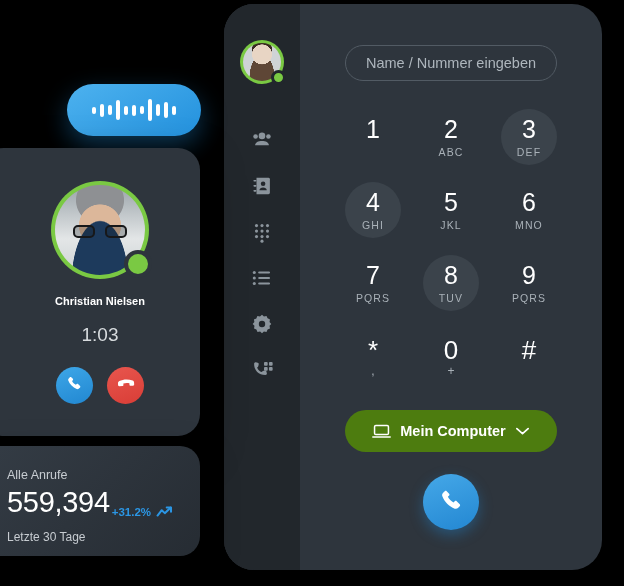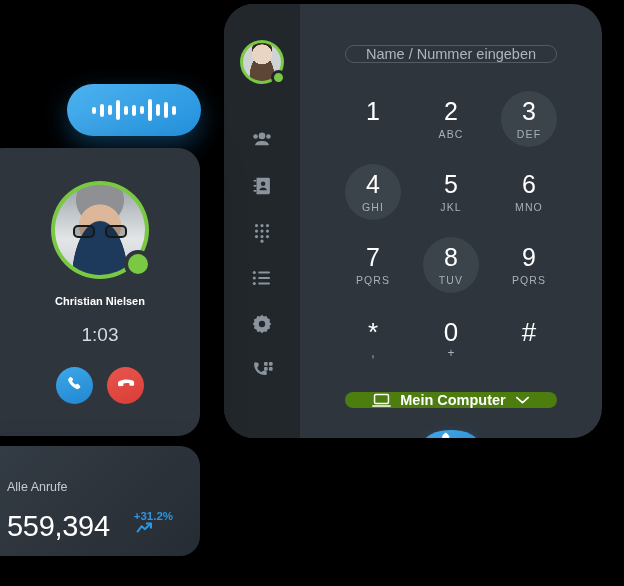--- a/index.html
+++ b/index.html
@@ -7,21 +7,21 @@
     width: 624px; height: 586px;
     background: #000;
     font-family: "Liberation Sans", sans-serif;
     overflow: hidden;
   }
   .stage { position: relative; width: 624px; height: 586px; background: #000; }
 
   
   .app-panel {
     position: absolute; left: 224px; top: 4px;
-    width: 378px; height: 434px;
+    width: 378px; height: 566px;
     background: #2e353d;
     border-radius: 30px;
     overflow: hidden;
     display: flex;
     box-shadow: 0 18px 50px rgba(0,0,0,.55);
   }
   .sidebar {
     width: 76px; height: 100%;
     background: #22272c;
     display: flex; flex-direction: column; align-items: center;
@@ -168,23 +168,23 @@
   .rnd.decline { background: linear-gradient(160deg,#e8564e 0%, #d93d36 100%); }
 
   
   .stat-card {
     position: absolute; left: -18px; top: 446px;
     width: 218px; height: 110px;
     background: linear-gradient(135deg,#343c45 0%, #262c33 100%);
     border-radius: 20px;
     box-shadow: 0 14px 34px rgba(0,0,0,.5);
   }
-  .stat-inner { position: absolute; left: 18px; top: 16px; width: 180px; height: 100%; padding: 18px 0 0 7px; }
+  .stat-inner { position: absolute; left: 18px; top: 4px; width: 180px; height: 100%; padding: 18px 0 0 7px; }
   .stat-title { color: #c7ccd1; font-size: 12.5px; }
-  .stat-row { display: flex; align-items: flex-start; gap: 24px; margin-top: 16px; }
+  .stat-row { display: flex; align-items: flex-end; gap: 2px; margin-top: 4px; }
   .stat-value { color: #fff; font-size: 29px; font-weight: 300; letter-spacing: -.3px; }
   .stat-delta { color: #2b96e4; font-size: 11.5px; font-weight: bold; }
   .stat-sub { color: #c7ccd1; font-size: 12px; margin-top: 11px; }
   .trend { display: inline-block; vertical-align: middle; margin-left: 2px; }
 </style>
 </head>
 <body>
 
 <div class="stage">
 
@@ -424,16 +424,17 @@
         <span class="stat-delta">
           <span>+31.2%</span>
           <span class="trend">
             <svg width="17" height="11" viewBox="0 0 18 12" fill="none" stroke="#2b96e4" stroke-width="2.2" stroke-linecap="round" stroke-linejoin="round">
               <path d="M1.4 10.4L6 4.6l3.3 3.2L15.6 1.8"></path>
               <path d="M11.4 1.6h4.7v4.6"></path>
             </svg>
           </span>
         </span>
       </div>
+      <div class="stat-sub">Letzte 30 Tage</div>
     </div>
   </div>
 
 </div>
 
 </body></html>

